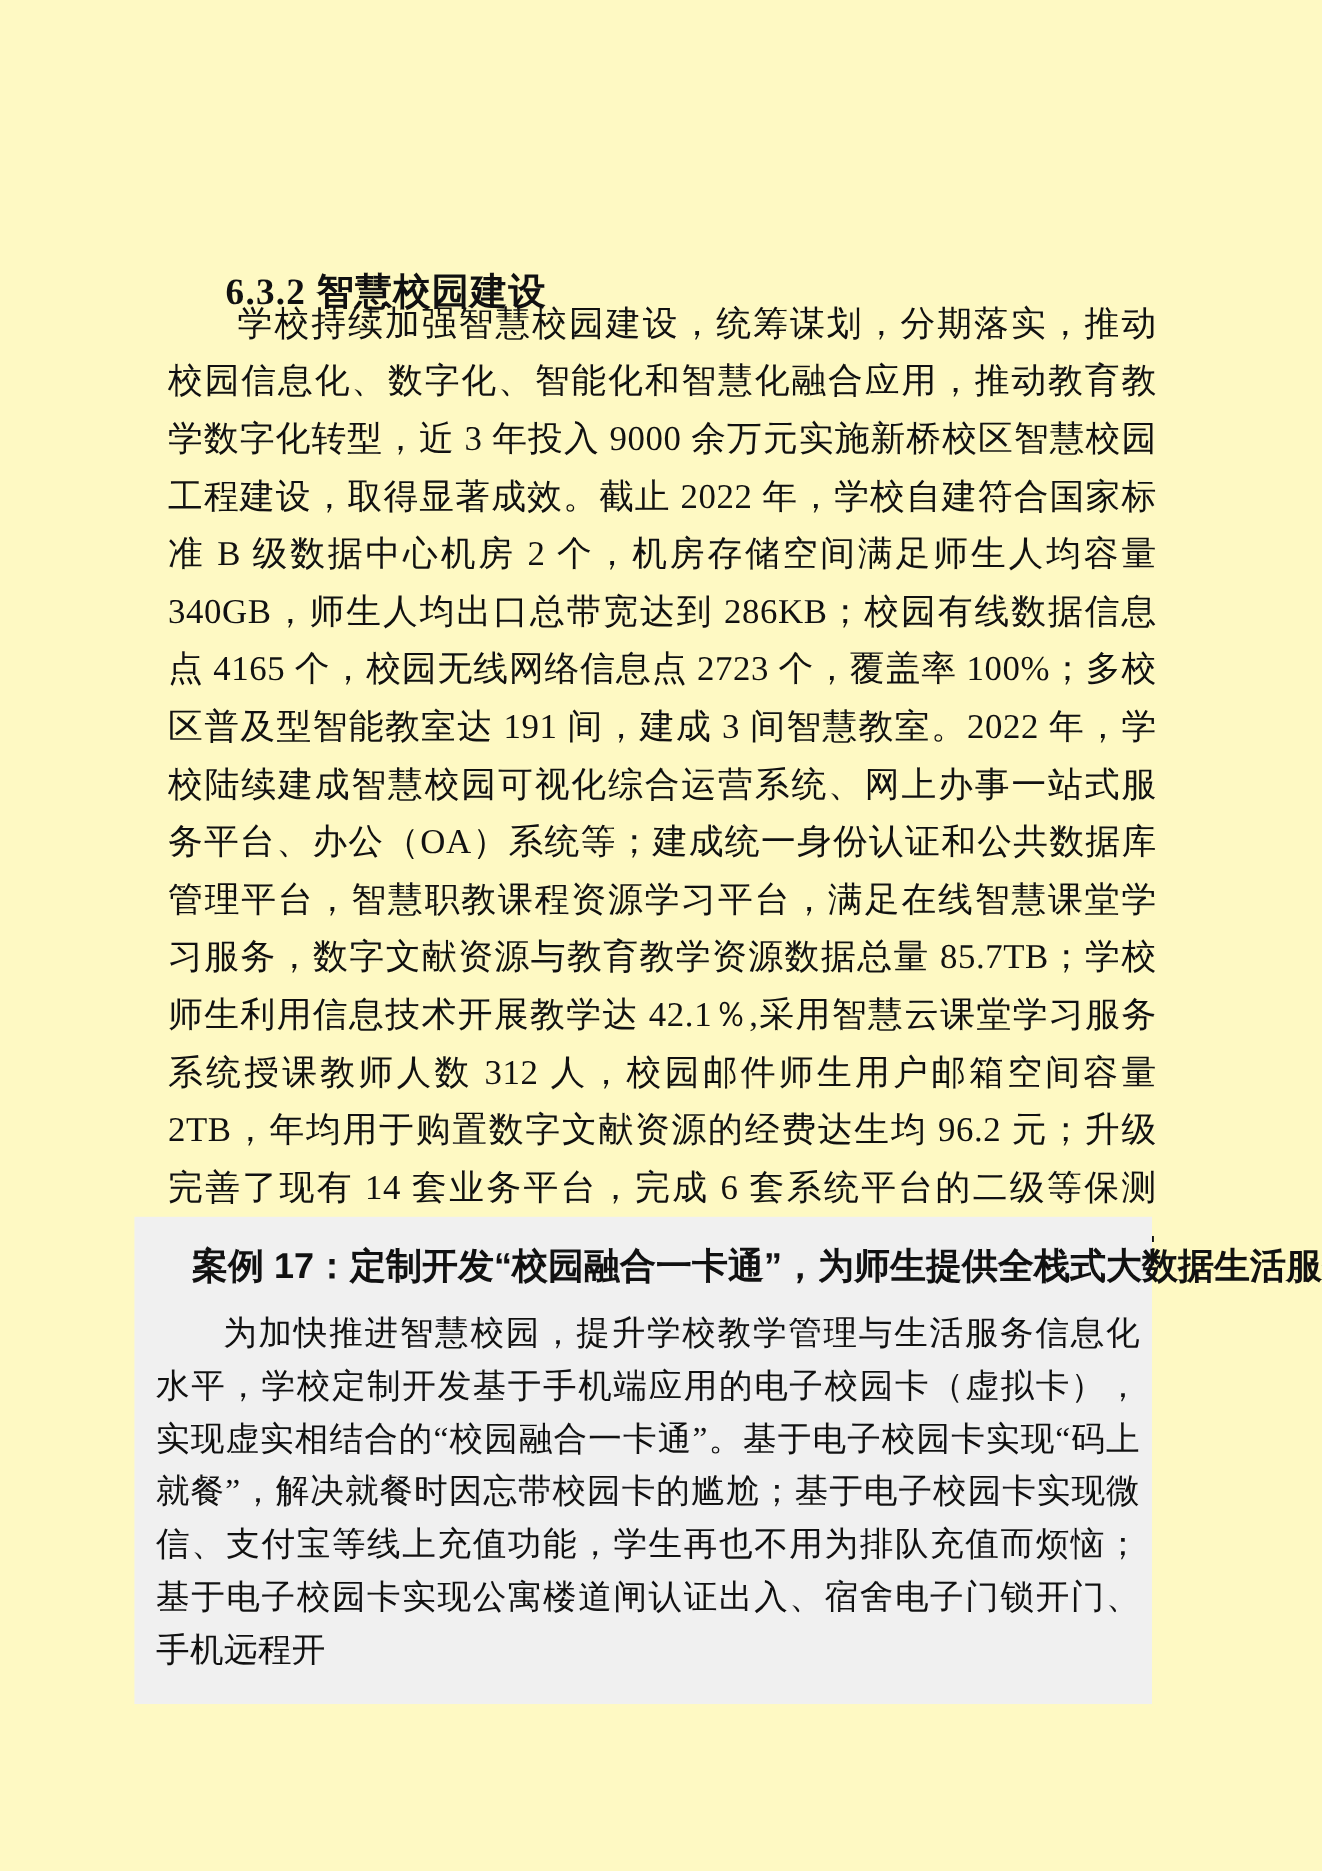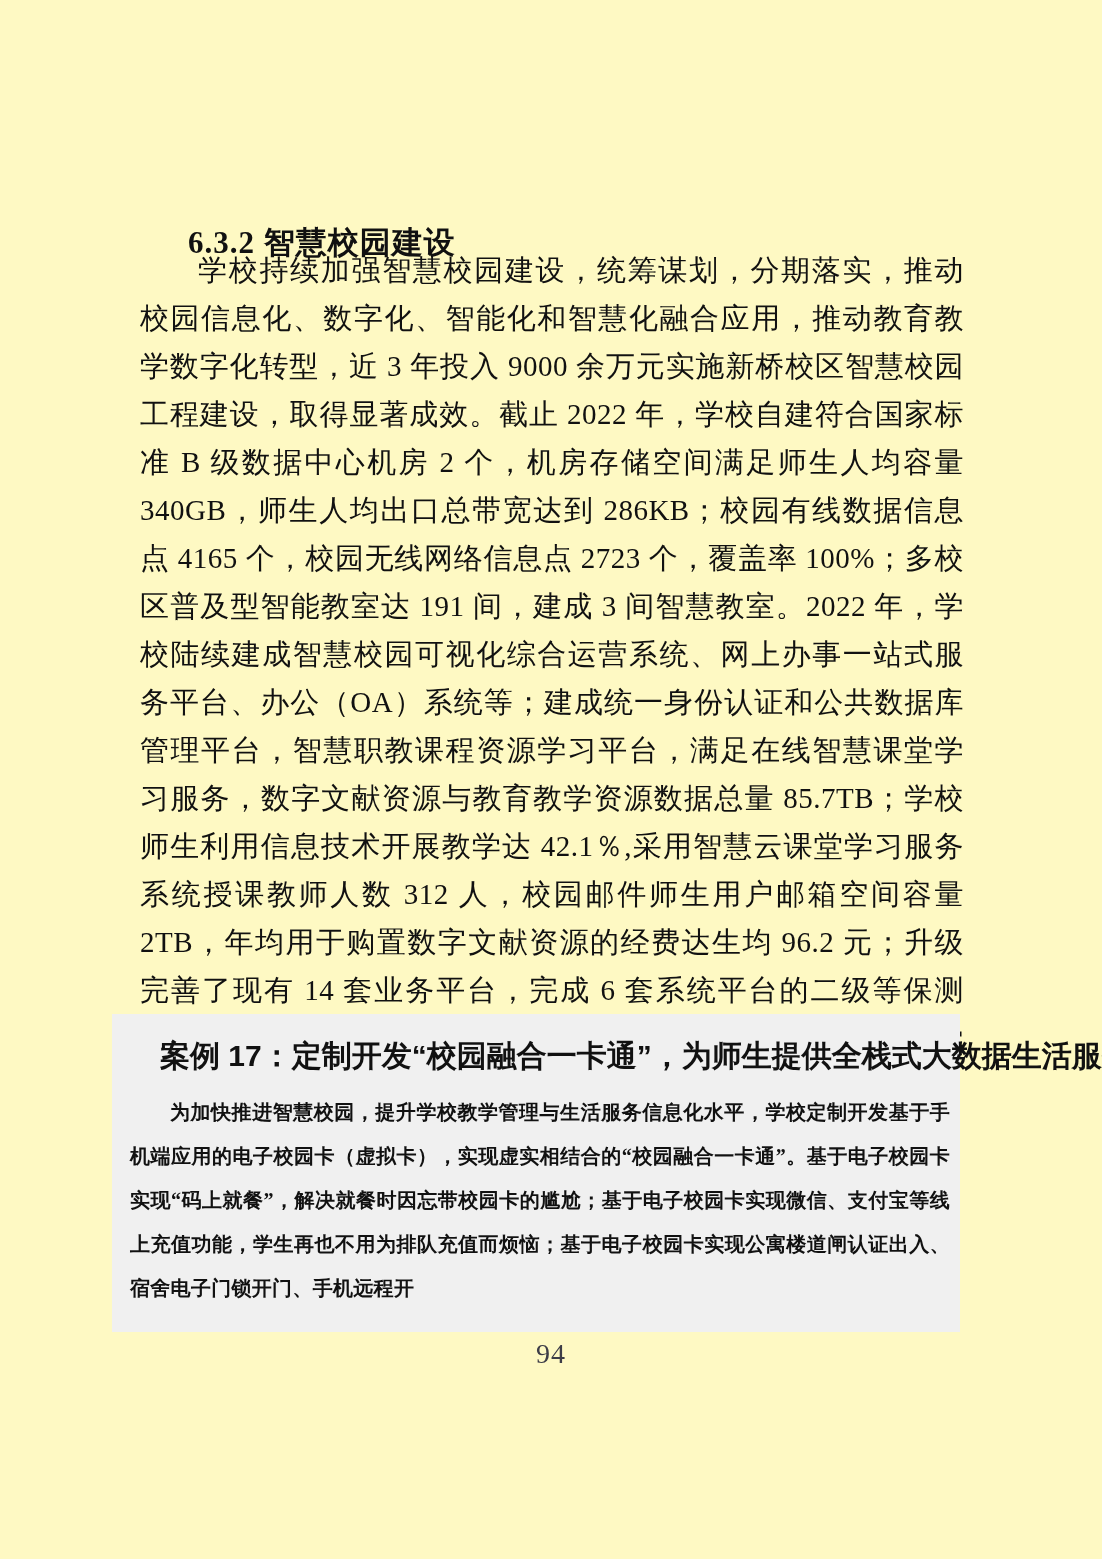--- a/index.html
+++ b/index.html
@@ -50,27 +50,26 @@
     font-family: "Liberation Sans", "DejaVu Sans", sans-serif;
     font-weight: bold;
     font-size: 30px;
     line-height: 40px;
     text-align: center;
     padding-left: 30px;
     margin: 0 0 14px 0;
     white-space: nowrap;
   }
   .case-body {
-    font-size: 20px;
+    font-size: 28px;
     line-height: 44px;
     text-align: justify;
     text-indent: 2em;
     letter-spacing: 0.3px;
     margin: 0;
-    font-weight: bold;
   }
   .page-number {
     position: absolute;
     left: 0;
     top: 1338px;
     width: 100%;
     text-align: center;
     font-size: 28px;
     color: #3d3d47;
     letter-spacing: 1px;
@@ -83,15 +82,14 @@
 
   <h2 class="section-heading">6.3.2 智慧校园建设</h2>
 
   <div class="body-paragraph">学校持续加强智慧校园建设，统筹谋划，分期落实，推动校园信息化、数字化、智能化和智慧化融合应用，推动教育教学数字化转型，近 3 年投入 9000 余万元实施新桥校区智慧校园工程建设，取得显著成效。截止 2022 年，学校自建符合国家标准 B 级数据中心机房 2 个，机房存储空间满足师生人均容量 340GB，师生人均出口总带宽达到 286KB；校园有线数据信息点 4165 个，校园无线网络信息点 2723 个，覆盖率 100%；多校区普及型智能教室达 191 间，建成 3 间智慧教室。2022 年，学校陆续建成智慧校园可视化综合运营系统、网上办事一站式服务平台、办公（OA）系统等；建成统一身份认证和公共数据库管理平台，智慧职教课程资源学习平台，满足在线智慧课堂学习服务，数字文献资源与教育教学资源数据总量 85.7TB；学校师生利用信息技术开展教学达 42.1％,采用智慧云课堂学习服务系统授课教师人数 312 人，校园邮件师生用户邮箱空间容量 2TB，年均用于购置数字文献资源的经费达生均 96.2 元；升级完善了现有 14 套业务平台，完成 6 套系统平台的二级等保测评。2022 年，学校获批安徽省国家智慧教育平台重点试点学校。</div>
 
   <div class="case-box" style="background: rgb(240, 240, 240);">
     <h3 class="case-title">案例 17：定制开发“校园融合一卡通”，为师生提供全栈式大数据生活服务</h3>
     <p class="case-body">为加快推进智慧校园，提升学校教学管理与生活服务信息化水平，学校定制开发基于手机端应用的电子校园卡（虚拟卡），实现虚实相结合的“校园融合一卡通”。基于电子校园卡实现“码上就餐”，解决就餐时因忘带校园卡的尴尬；基于电子校园卡实现微信、支付宝等线上充值功能，学生再也不用为排队充值而烦恼；基于电子校园卡实现公寓楼道闸认证出入、宿舍电子门锁开门、手机远程开</p>
   </div>
 
-  <div class="page-number">94</div>
 
 </div>
 
 </body></html>

